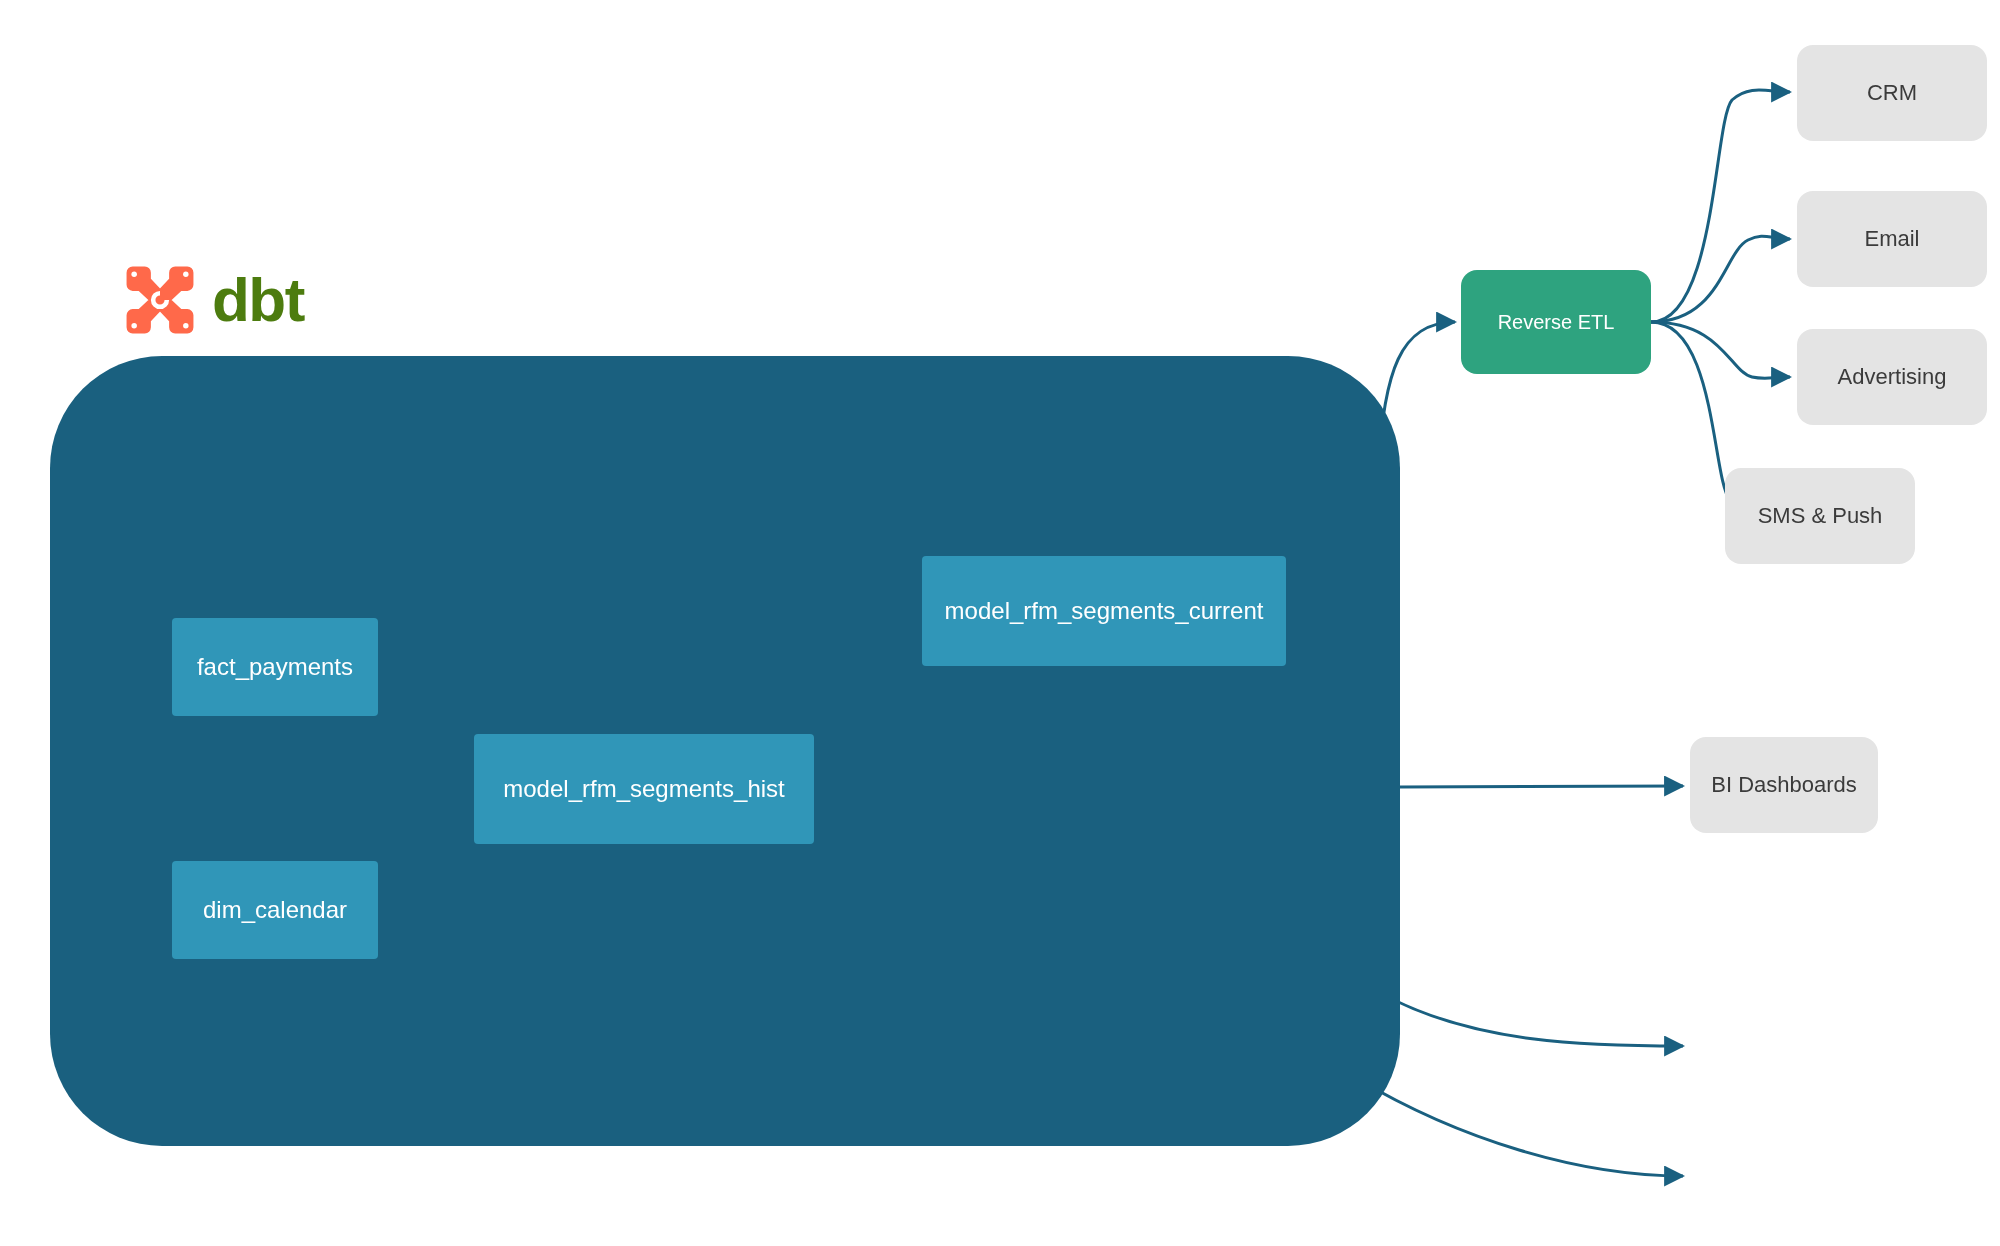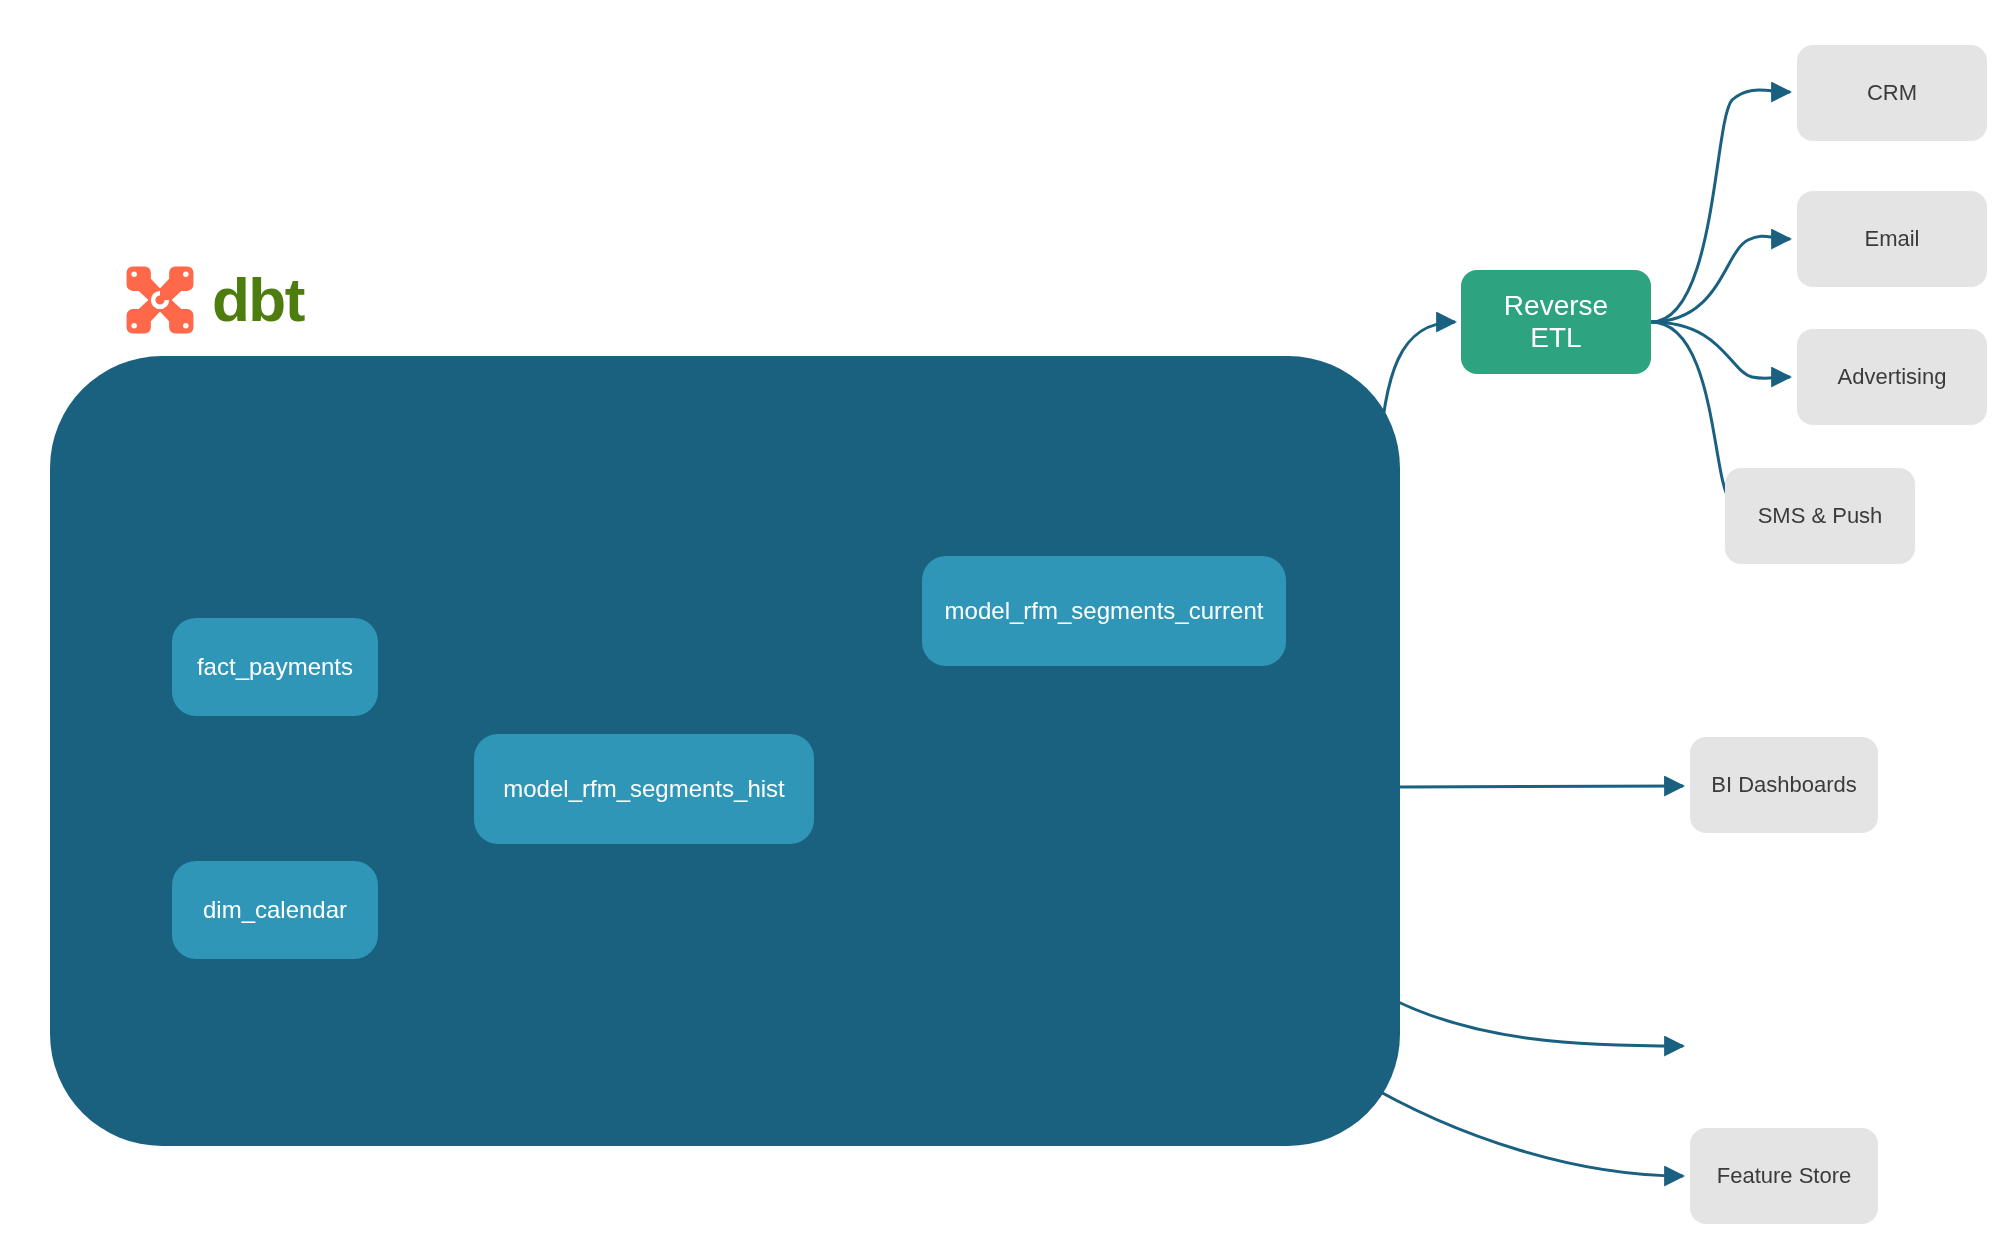--- a/index.html
+++ b/index.html
@@ -59,29 +59,29 @@
     position: absolute;
     display: flex;
     align-items: center;
     justify-content: center;
     text-align: center;
     box-sizing: border-box;
   }
   .node-model {
     background: #3096b8;
     color: #ffffff;
-    border-radius: 24px;
+    border-radius: 4px;
     font-size: 24px;
     padding: 0 26px;
   }
   .node-green {
     background: #2ea37f;
     color: #ffffff;
     border-radius: 16px;
-    font-size: 28px;
+    font-size: 20px;
     padding: 0 22px;
   }
   .node-gray {
     background: #e4e4e4;
     color: #3b3b3b;
     border-radius: 16px;
     font-size: 22px;
     padding: 0 18px;
     line-height: 1.3;
   }
@@ -196,17 +196,14 @@
 
   <div class="node node-gray" id="node-sms-push">
     <span>SMS &amp; Push</span>
   </div>
 
   <div class="node node-gray" id="node-bi-dashboards">
     <span>BI Dashboards</span>
   </div>
 
 
-  <div class="node node-gray" id="node-feature-store">
-    <span>Feature Store</span>
-  </div>
 
 </div>
 
 </body></html>

